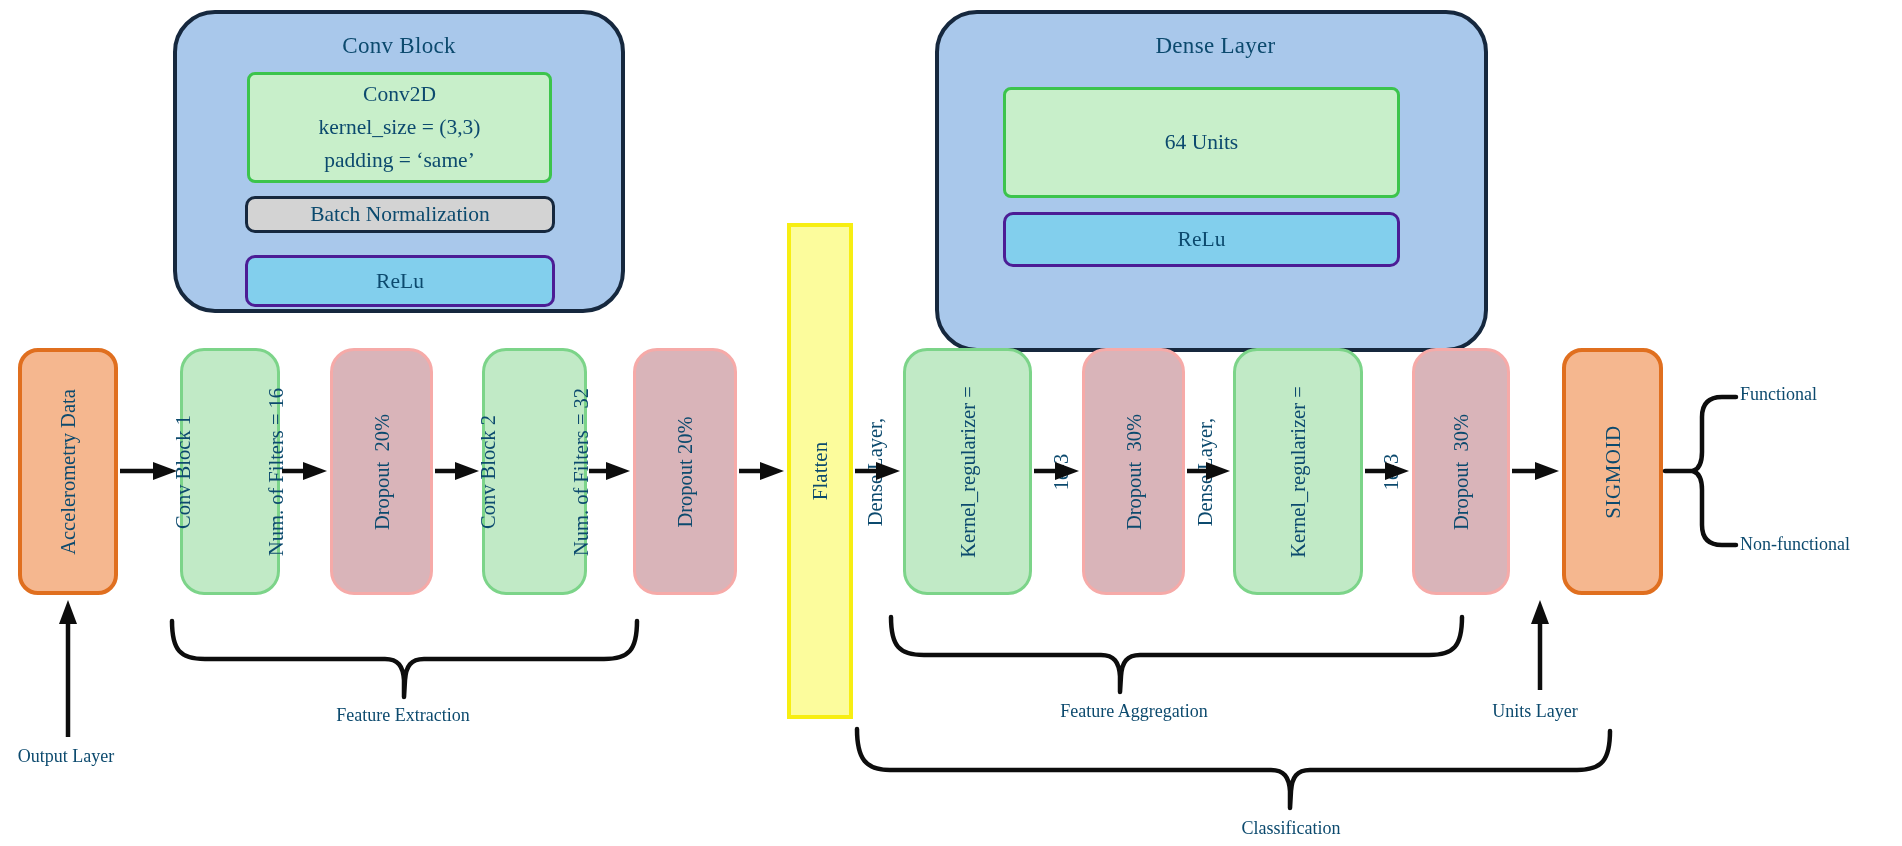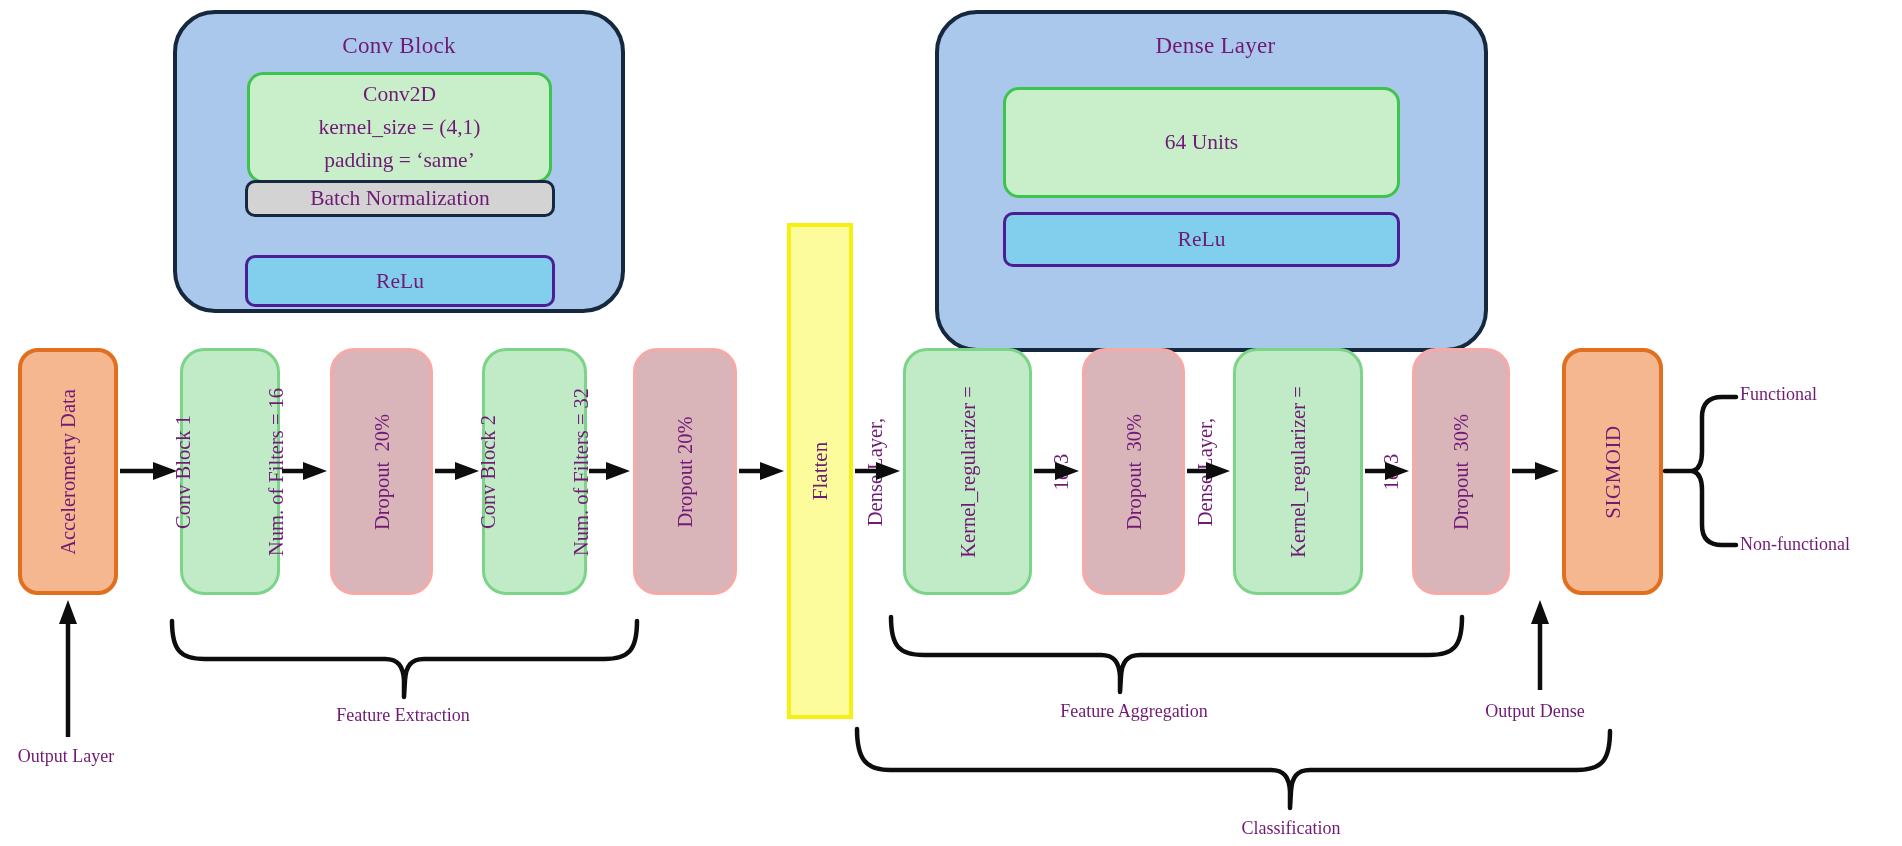--- a/index.html
+++ b/index.html
@@ -3,21 +3,21 @@
 <meta charset="utf-8">
 <style>
   * { box-sizing: border-box; margin: 0; padding: 0; }
   html, body { background: #ffffff; }
   .canvas {
     position: relative;
     width: 1902px;
     height: 846px;
     background: #ffffff;
     font-family: "Liberation Serif", "DejaVu Serif", serif;
-    color: #701a75;
+    color: #0c4a6e;
     overflow: hidden;
   }
   .panel {
     position: absolute;
     background: #a9c8eb;
     border: 4px solid #16283e;
     border-radius: 42px;
   }
   .panel-title {
     text-align: center;
@@ -28,21 +28,21 @@
   .subbox {
     position: absolute;
     display: flex;
     flex-direction: column;
     align-items: center;
     justify-content: center;
     font-size: 21.5px;
     text-align: center;
     line-height: 33px;
   }
-  .green-box  { background: #c8efca; border: 3px solid #3cc44c; border-radius: 16px; }
+  .green-box  { background: #c8efca; border: 3px solid #3cc44c; border-radius: 8px; }
   .gray-box   { background: #d3d3d3; border: 3px solid #16283e; border-radius: 10px; }
   .blue-box   { background: #82cfed; border: 3px solid #4c1d95; border-radius: 10px; }
 
   .pbox {
     position: absolute;
     top: 348px;
     height: 247px;
     border-radius: 24px;
   }
   .pgreen  { background: #c1eac6; border: 3px solid #7cd489; }
@@ -88,24 +88,24 @@
 </style>
 </head>
 <body>
 
 <div class="canvas">
 
   <div class="panel" style="left:173px; top:10px; width:452px; height:303px;">
     <div class="panel-title">Conv Block</div>
     <div class="subbox green-box" style="left:70px; top:58px; width:305px; height:111px;">
       <span>Conv2D</span>
-      <span>kernel_size = (4,1)</span>
+      <span>kernel_size = (3,3)</span>
       <span>padding = ‘same’</span>
     </div>
-    <div class="subbox gray-box" style="left:68px; top:166px; width:310px; height:37px;">
+    <div class="subbox gray-box" style="left:68px; top:182px; width:310px; height:37px;">
       <span>Batch Normalization</span>
     </div>
     <div class="subbox blue-box" style="left:68px; top:241px; width:310px; height:52px;">
       <span>ReLu</span>
     </div>
   </div>
 
   <div class="panel" style="left:935px; top:10px; width:553px; height:342px;padding-left:8px;">
     <div class="panel-title">Dense Layer</div>
     <div class="subbox green-box" style="left:64px; top:73px; width:397px; height:111px;">
@@ -184,21 +184,21 @@
 
   <div class="pbox porange" style="left:1562px; width:101px;">
     <div class="vlabel" style="font-size:21px; letter-spacing:0.5px;">
       <span>SIGMOID</span>
     </div>
   </div>
 
   <div class="note centered" style="left:66px; top:746px;">Output Layer</div>
   <div class="note centered" style="left:403px; top:705px;">Feature Extraction</div>
   <div class="note centered" style="left:1121px; top:701px;margin-left:13px;">Feature Aggregation</div>
-  <div class="note centered" style="left:1535px; top:701px;">Output Dense</div>
+  <div class="note centered" style="left:1535px; top:701px;">Units Layer</div>
   <div class="note centered" style="left:1291px; top:818px;">Classification</div>
   <div class="note" style="left:1740px; top:384px;">Functional</div>
   <div class="note" style="left:1740px; top:534px;">Non-functional</div>
 
   <svg class="overlay" viewBox="0 0 1902 846">
     <g stroke="#0d0d0d" stroke-width="4.5" fill="#0d0d0d">
       <line x1="120" y1="471" x2="157" y2="471"></line>
         <polygon points="177,471 153,462 153,480" stroke="none"></polygon>
       <line x1="282" y1="471" x2="307" y2="471"></line>
         <polygon points="327,471 303,462 303,480" stroke="none"></polygon>

